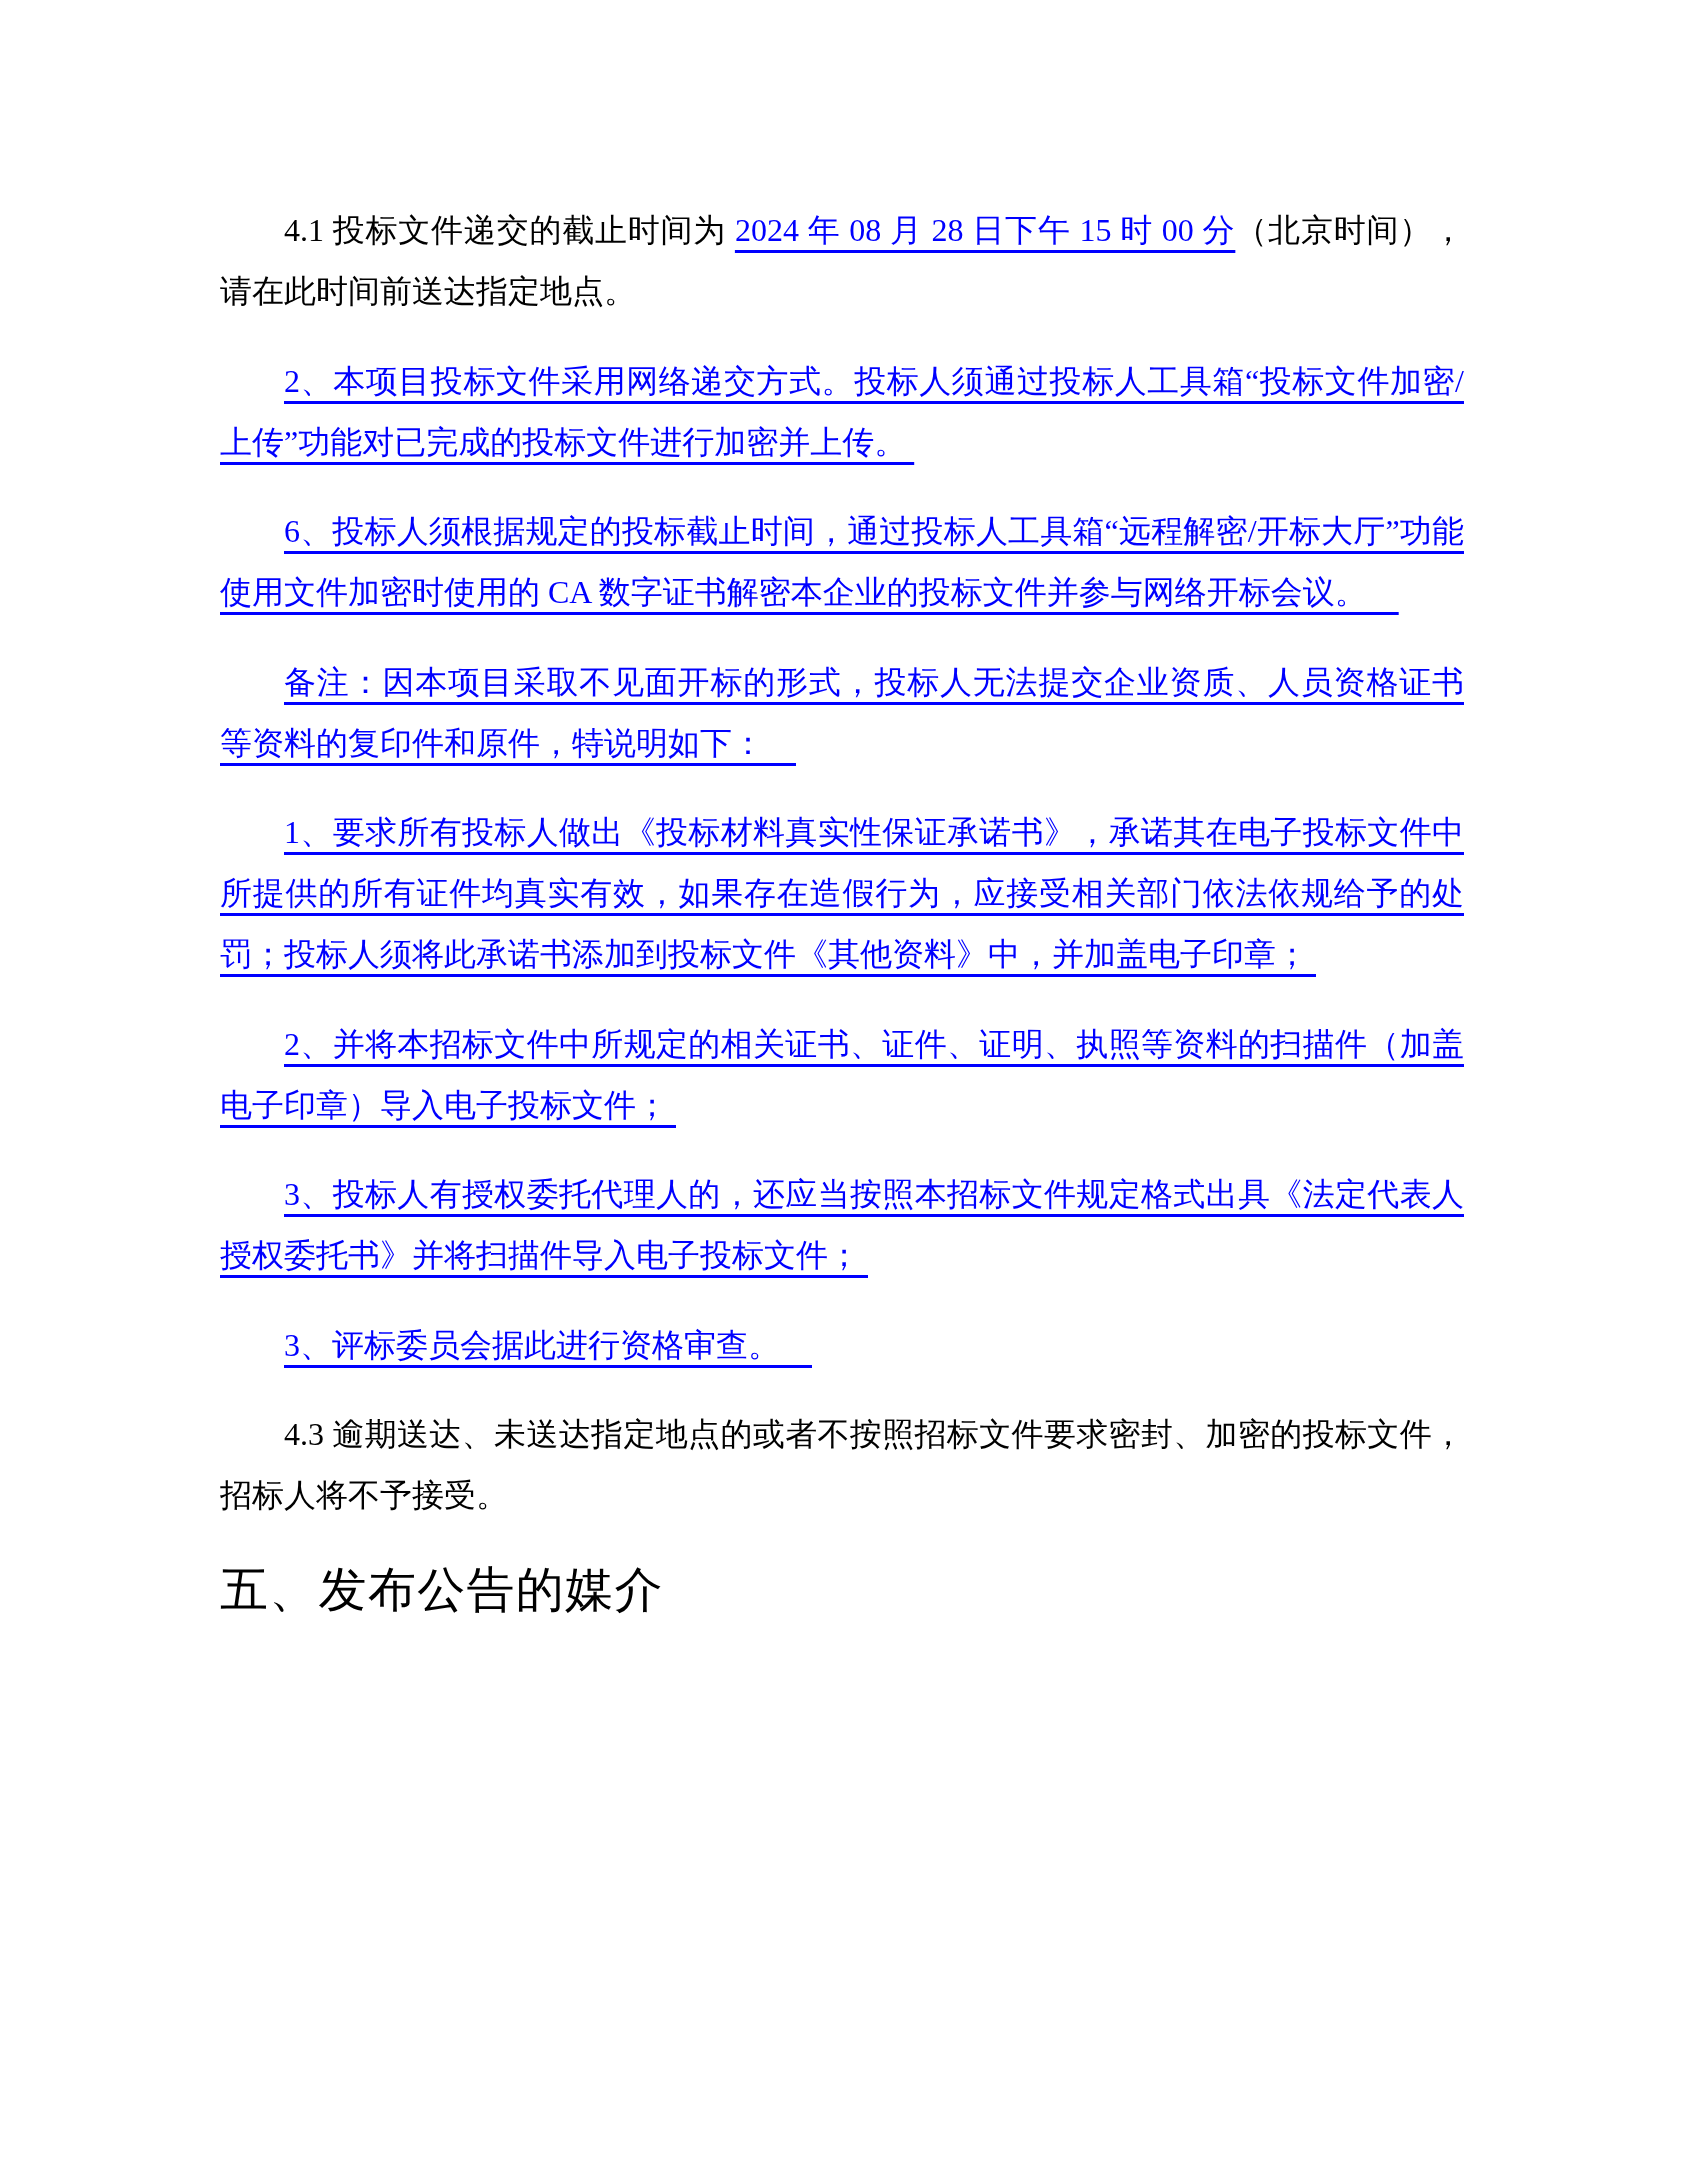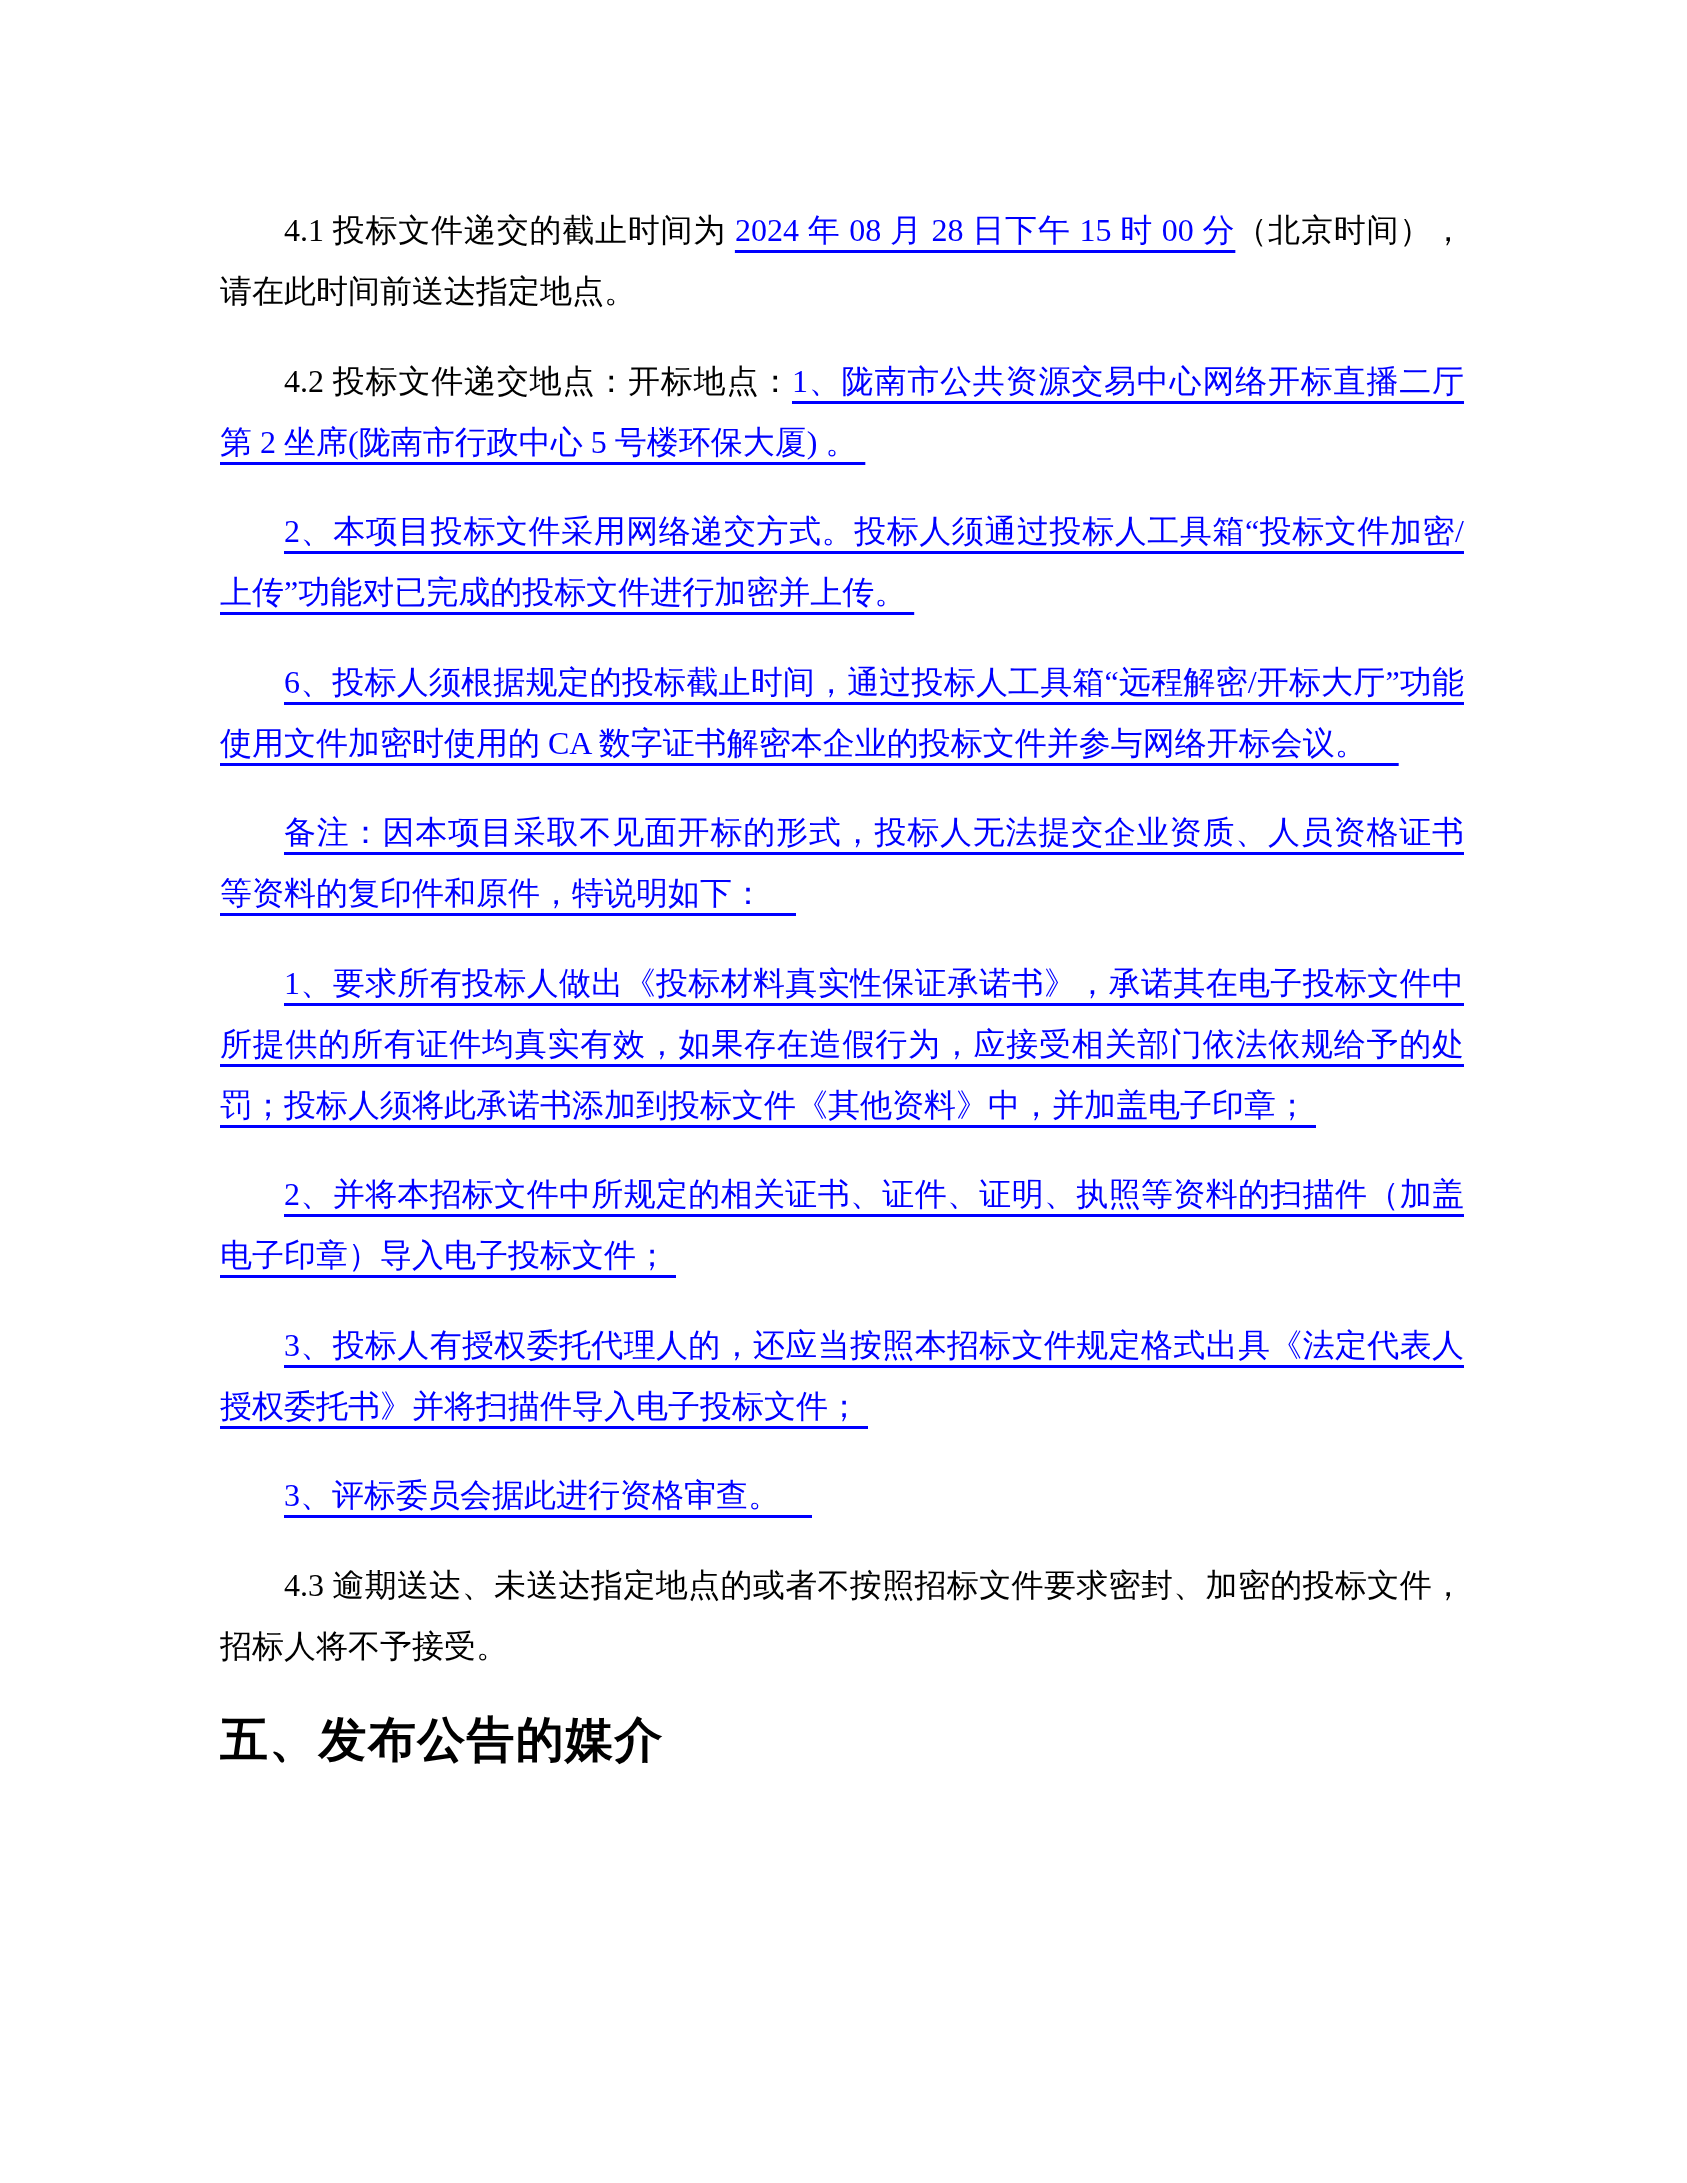--- a/index.html
+++ b/index.html
@@ -28,21 +28,21 @@
     font-size: 32px;
     line-height: 61px;
     text-align: justify;
     text-indent: 64px;
     margin: 0 0 28.5px 0;
     color: var(--fg, #000000);
   }
   h2.heading {
     font-size: 48px;
     line-height: 69px;
-    font-weight: bold;
+    font-weight: normal;
     text-indent: 0;
     margin: 16px 0 21px 0;
     color: var(--fg, #000000);
     letter-spacing: 1.3px;
   }
   .run-plain {
     color: var(--fg, #000000);
     text-decoration: none;
   }
   a.run-link {
@@ -55,21 +55,20 @@
   }
 </style>
 </head>
 <body>
 
 <div class="page">
   <div class="content">
 
     <p class="para"><span class="run-plain">4.1 投标文件递交的截止时间为 </span><a class="run-link">2024 年 08 月 28 日下午 15 时 00 分</a><span class="run-plain">（北京时间），请在此时间前送达指定地点。</span></p>
 
-    <p class="para"><span class="run-plain">4.2 投标文件递交地点：开标地点：</span><a class="run-link">1、陇南市公共资源交易中心网络开标直播二厅第 2 坐席(陇南市行政中心 5 号楼环保大厦) 。&nbsp;</a></p>
 
     <p class="para"><a class="run-link">2、本项目投标文件采用网络递交方式。投标人须通过投标人工具箱“投标文件加密/上传”功能对已完成的投标文件进行加密并上传。&nbsp;</a></p>
 
     <p class="para"><a class="run-link">6、投标人须根据规定的投标截止时间，通过投标人工具箱“远程解密/开标大厅”功能使用文件加密时使用的 CA 数字证书解密本企业的投标文件并参与网络开标会议。　</a></p>
 
     <p class="para"><a class="run-link">备注：因本项目采取不见面开标的形式，投标人无法提交企业资质、人员资格证书等资料的复印件和原件，特说明如下：　</a></p>
 
     <p class="para"><a class="run-link">1、要求所有投标人做出《投标材料真实性保证承诺书》，承诺其在电子投标文件中所提供的所有证件均真实有效，如果存在造假行为，应接受相关部门依法依规给予的处罚；投标人须将此承诺书添加到投标文件《其他资料》中，并加盖电子印章；&nbsp;</a></p>
 
     <p class="para"><a class="run-link">2、并将本招标文件中所规定的相关证书、证件、证明、执照等资料的扫描件（加盖电子印章）导入电子投标文件；&nbsp;</a></p>

